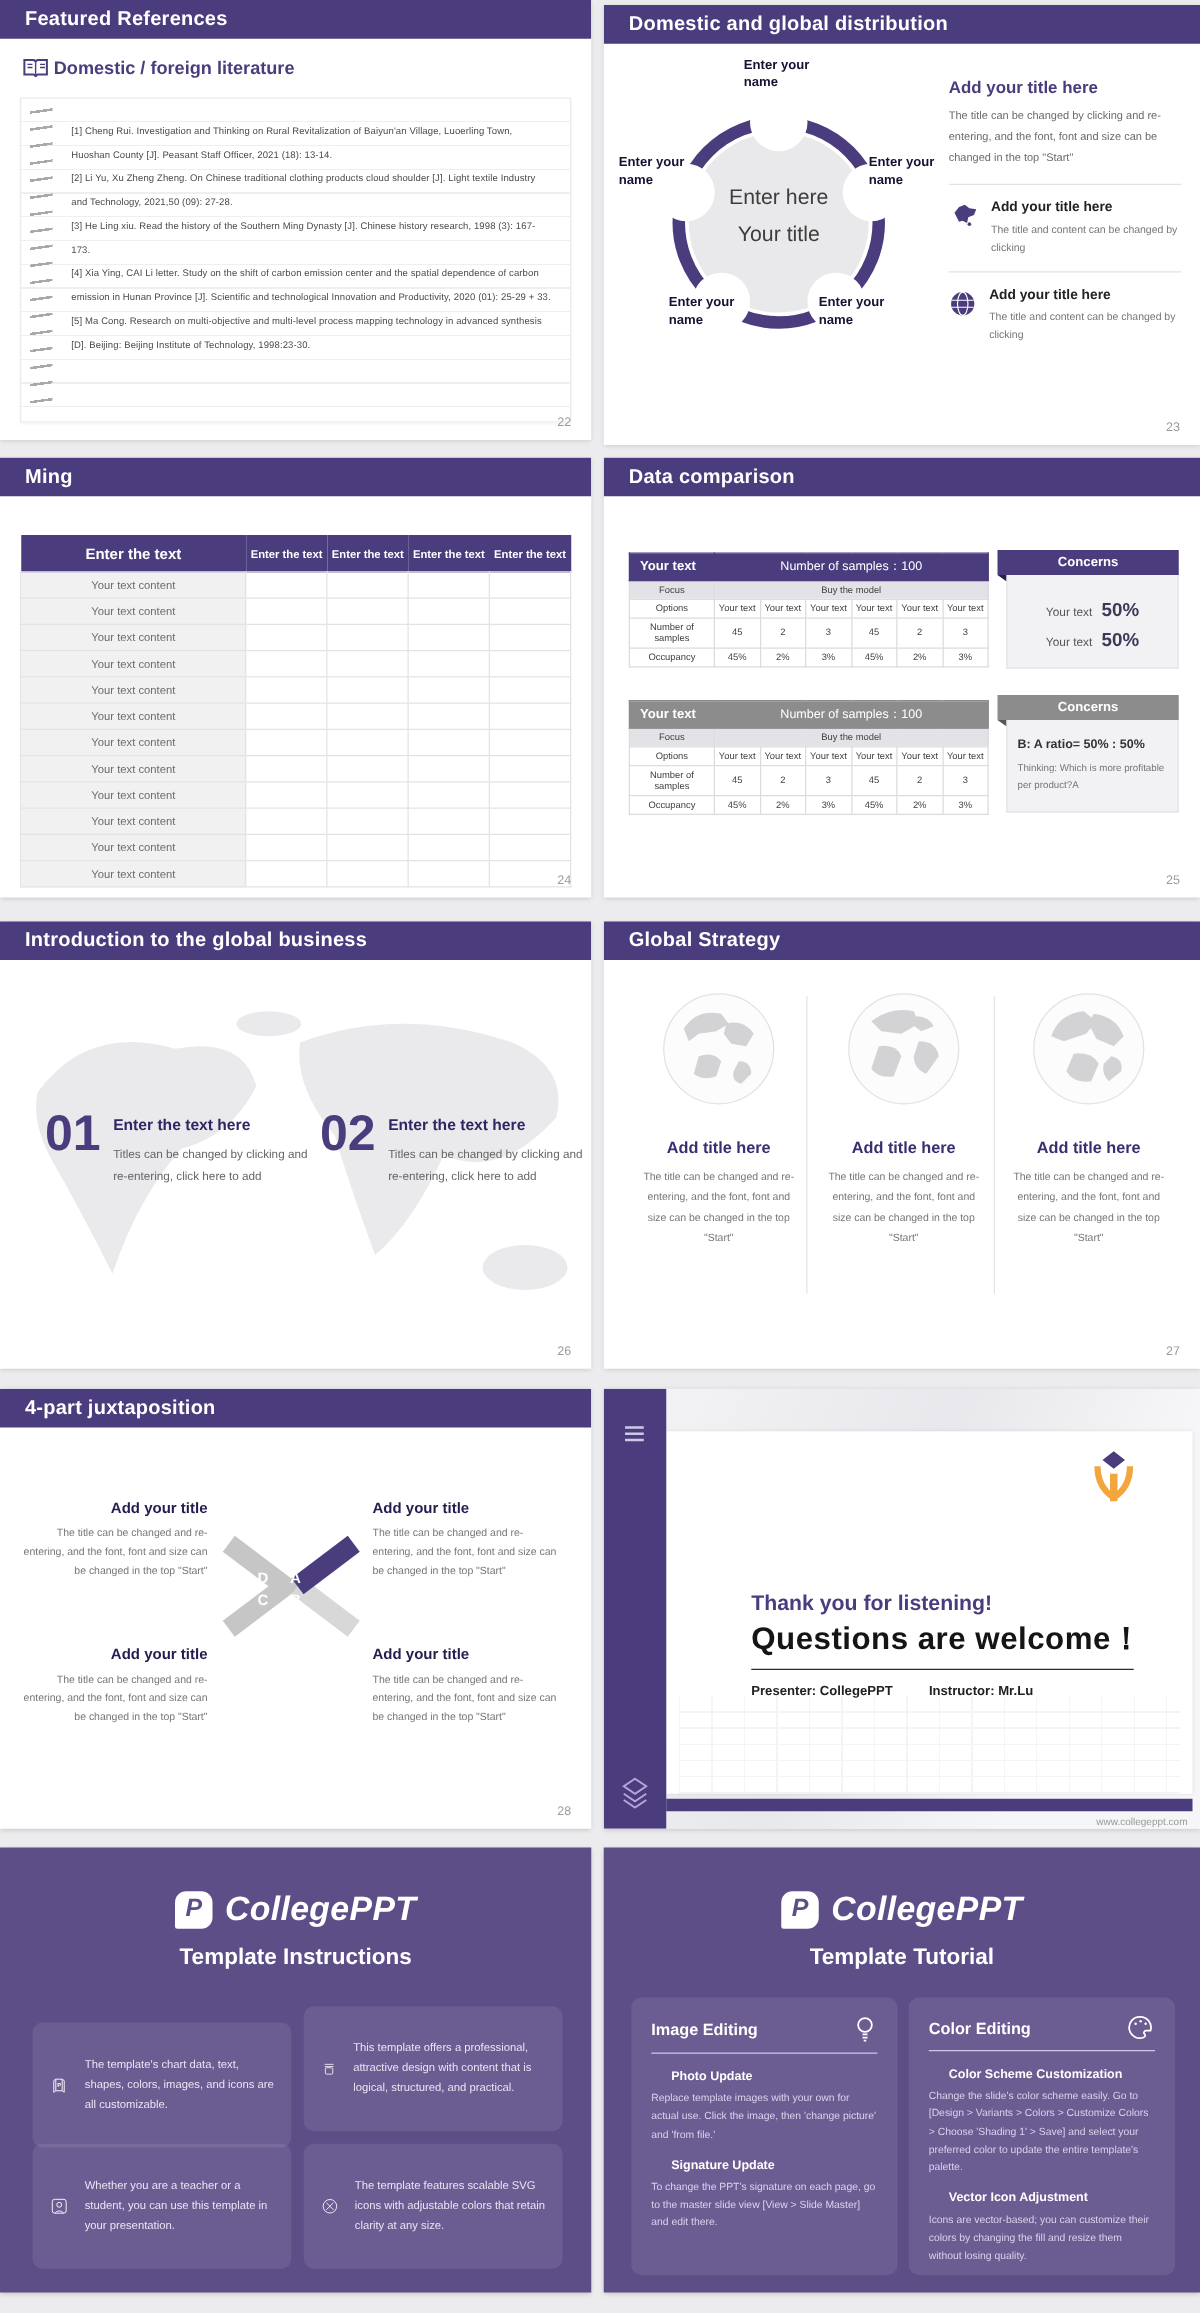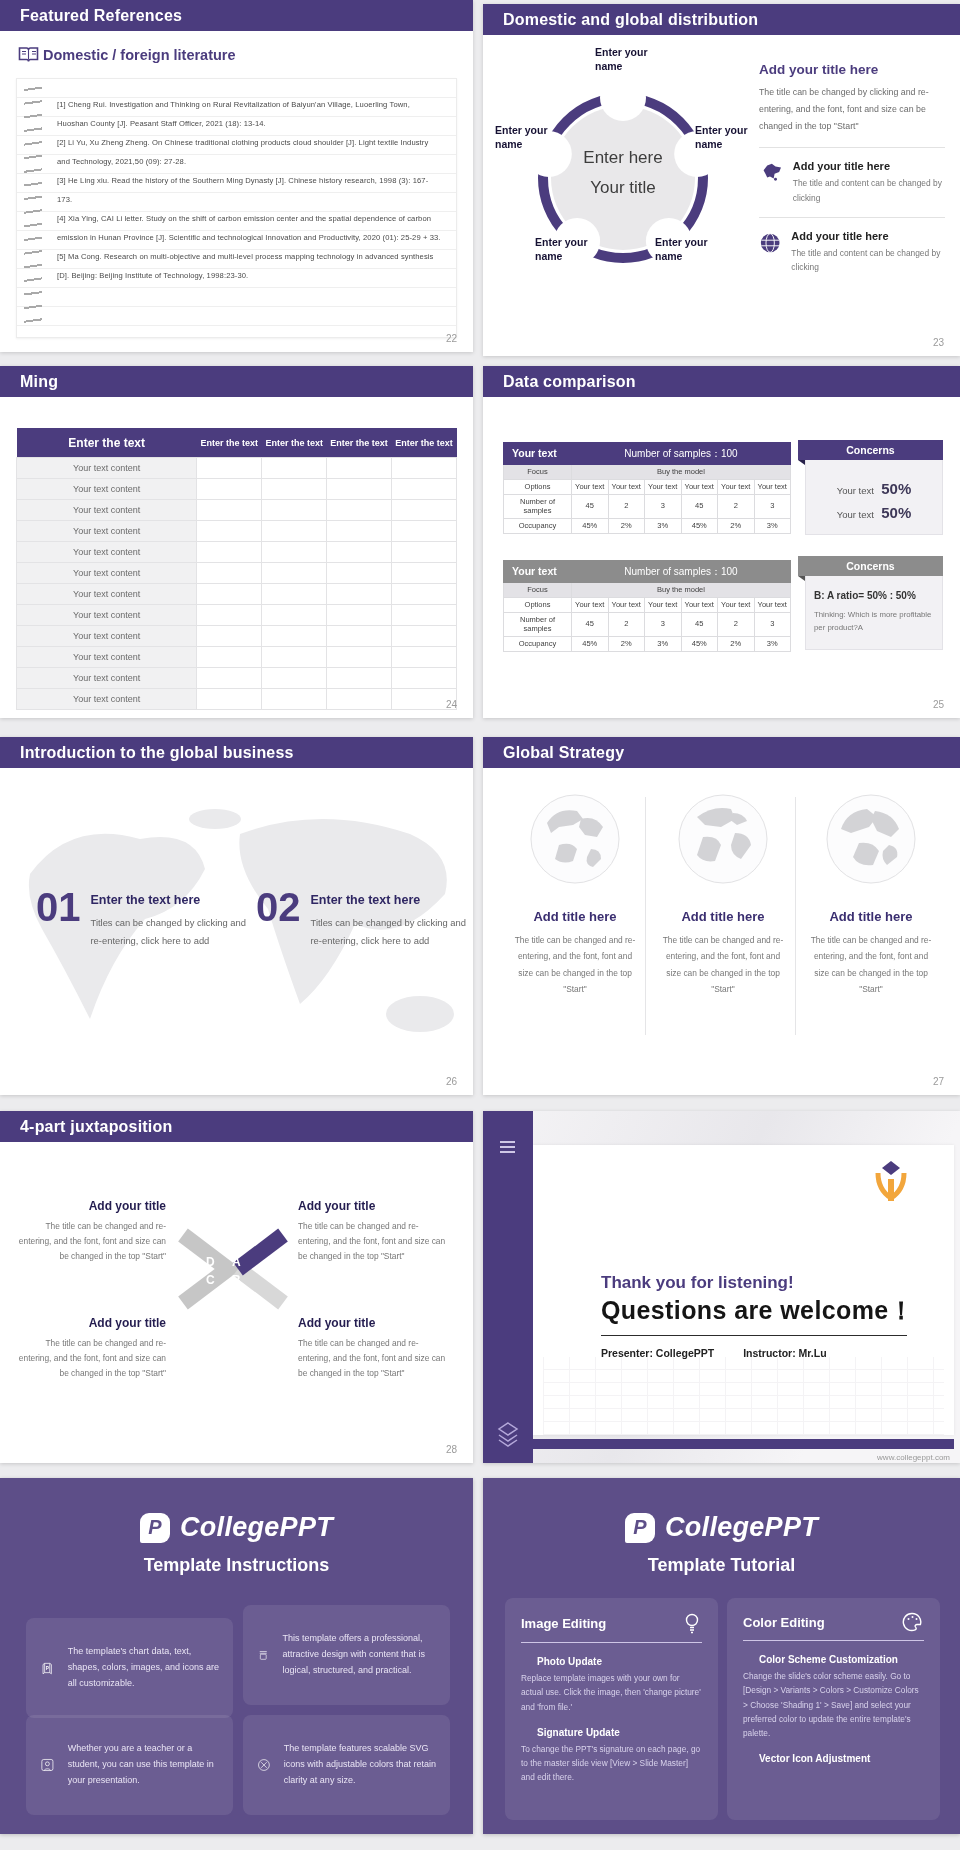--- a/index.html
+++ b/index.html
@@ -638,14 +638,15 @@
           <path d="M10 1.5a8.5 8.5 0 1 0 3.2 16.3c1.6-.6.9-2.1.2-2.9-.8-1 .2-2.4 1.6-2.4h3.4A8.5 8.5 0 0 0 10 1.5z"></path>
         </g>
         <circle cx="6.5" cy="7" r="1" fill="#fff"></circle>
           <circle cx="10.5" cy="5" r="1" fill="#fff"></circle>
           <circle cx="14.5" cy="7" r="1" fill="#fff"></circle>
       </svg>
     </div>
     <h5>Color Scheme Customization</h5>
     <p>Change the slide's color scheme easily. Go to [Design &gt; Variants &gt; Colors &gt; Customize Colors &gt; Choose 'Shading 1' &gt; Save] and select your preferred color to update the entire template's palette.</p>
     <h5>Vector Icon Adjustment</h5>
+    <p>Icons are vector-based; you can customize their colors by changing the fill and resize them without losing quality.</p>
   </div>
 </div>
 
 </body></html>

